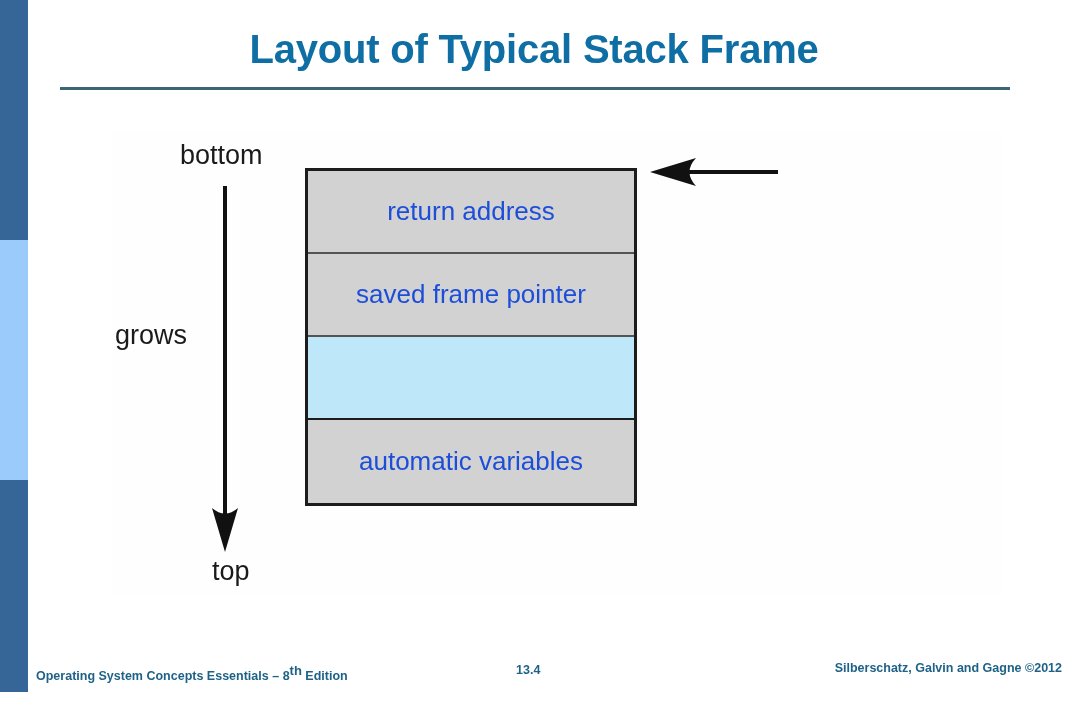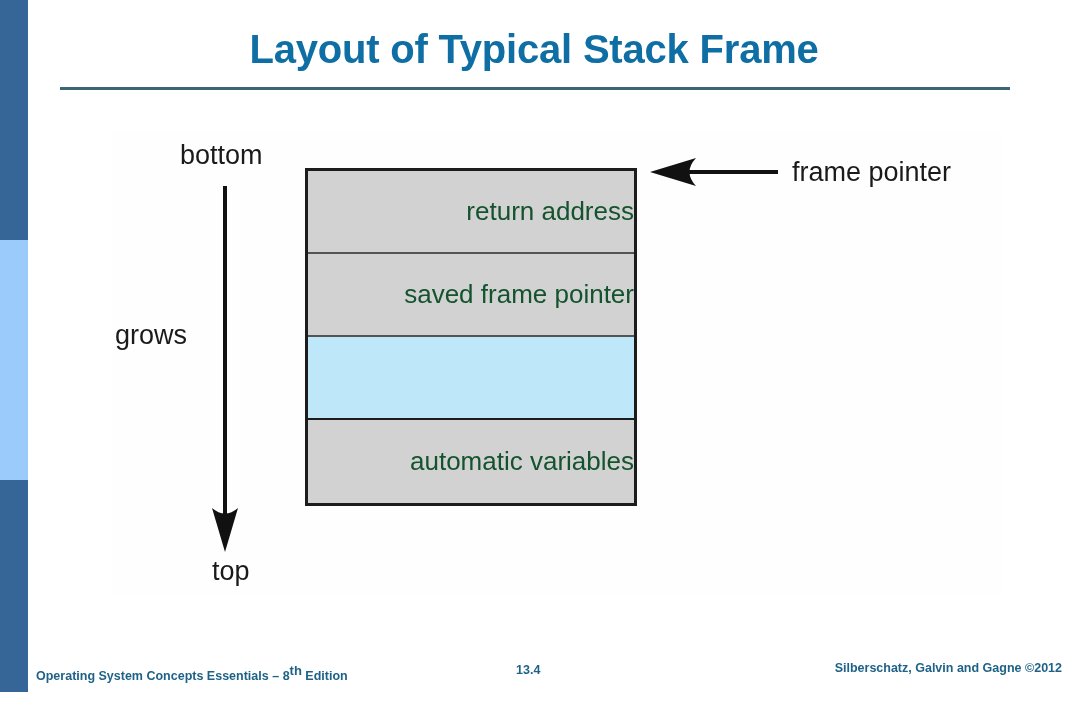--- a/index.html
+++ b/index.html
@@ -92,25 +92,25 @@
     width: 332px;
     border: 3px solid #1C1C1C;
     box-sizing: border-box;
     background: #D2D2D2;
   }
   .frame-row {
     height: 83px;
     box-sizing: border-box;
     display: flex;
     align-items: center;
-    justify-content: flex-end;
+    justify-content: center;
     background: #D2D2D2;
     border-bottom: 2px solid #545454;
     font-size: 26px;
-    color: #14532d;
+    color: #1d4ed8;
     white-space: nowrap;
   }
   .frame-row:last-child { border-bottom: none; }
   .frame-row.highlight {
     background: #BEE7FA;
     border-bottom: 2px solid #1C1C1C;
   }
 
   
   .fp-callout {
@@ -187,21 +187,20 @@
       <div class="frame-row">
         <span>automatic variables</span>
       </div>
     </div>
 
     <div class="fp-callout">
       <svg class="fp-arrow" viewBox="0 0 130 34">
         <line x1="128" y1="17" x2="30" y2="17" stroke="#111111" stroke-width="4"></line>
         <path d="M 0 17 L 46 3 Q 33 17 46 31 Z" fill="#111111"></path>
       </svg>
-      <span class="fp-label">frame pointer</span>
     </div>
 
   </div>
 
   <div class="footer">
     <div class="footer-text footer-left"><span>Operating System Concepts Essentials </span>–&nbsp;<span>8</span><span class="sup">th</span><span> Edition</span></div>
 
     <div class="footer-text footer-center">13.4</div>
 
     <div class="footer-text footer-right">Silberschatz, Galvin and Gagne ©2012</div>

